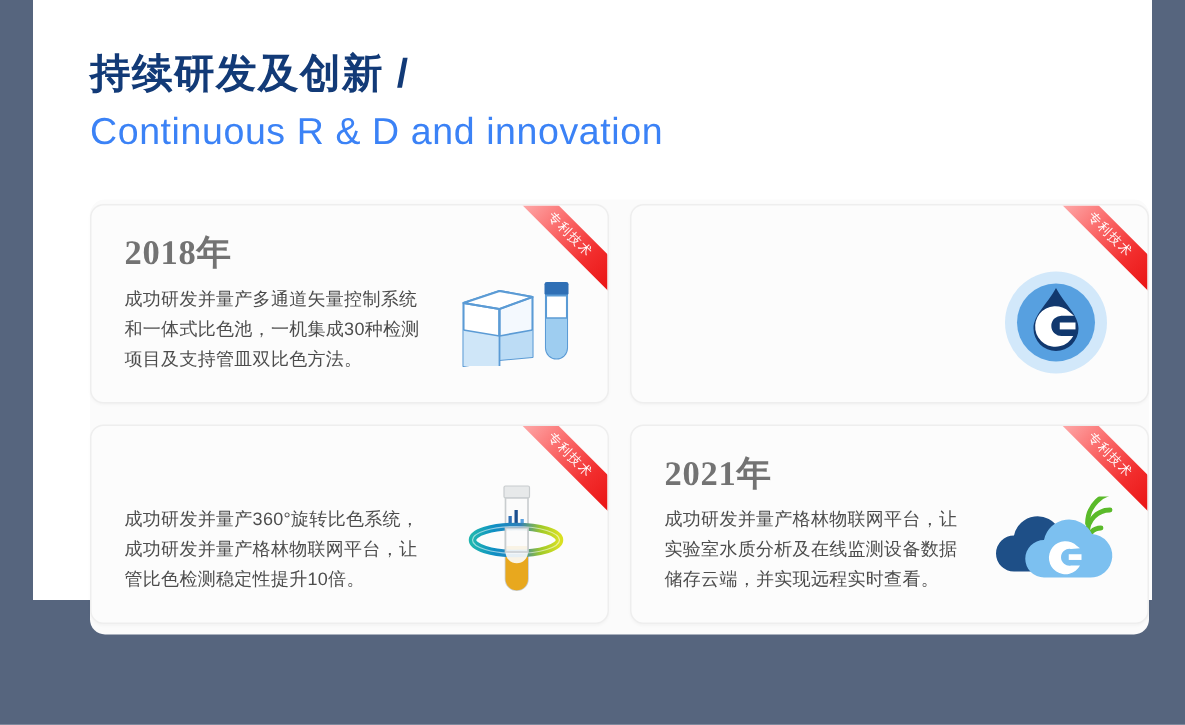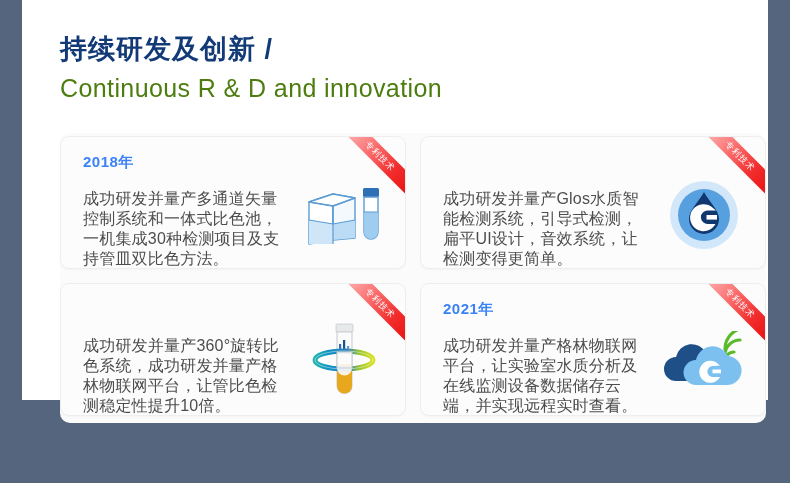--- a/index.html
+++ b/index.html
@@ -27,21 +27,21 @@
   .title-cn {
     font-size: 27px;
     font-weight: bold;
     color: #123a77;
     letter-spacing: 1px;
     line-height: 38px;
     white-space: nowrap;
   }
   .title-en {
     font-size: 25px;
-    color: #4d7c0f;
+    color: #3b82f6;
     line-height: 40px;
     letter-spacing: 0.4px;
     white-space: nowrap;
     font-weight: normal;
   }
   
   .cards-band {
     position: absolute;
     left: 38px; top: 133px;
     width: 706px; height: 290px;
@@ -62,30 +62,31 @@
     height: 133px;
     background: #fcfcfc;
     border: 1px solid #eeeeee;
     border-radius: 9px;
     overflow: hidden;
     box-shadow: 0 1px 2px rgba(0,0,0,0.03);
   }
   .card-year {
     position: absolute;
     left: 22px; top: 16px;
-    font-size: 15px;
+    font-size: 23px;
     font-weight: bold;
-    color: #3b82f6;
+    color: #737373;
     letter-spacing: 0.5px;
+    font-family: Liberation Serif, serif;
   }
   .card-desc {
     position: absolute;
     left: 22px; top: 52px;
     width: 205px;
-    font-size: 16px;
+    font-size: 12px;
     line-height: 20px;
     color: #4d4d4d;
     letter-spacing: 0.2px;
   }
   
   .ribbon {
     position: absolute;
     top: 0; right: 0;
     width: 62px; height: 62px;
     overflow: hidden;
@@ -153,21 +154,20 @@
 
             <rect x="60" y="6" width="16" height="9" rx="1.5" fill="#2f6fb5"></rect>
             <path d="M61,15 L61,50 a7,7 0 0 0 14,0 L75,15 Z" fill="#ffffff" stroke="#5b9bd5" stroke-width="1.4"></path>
             <path d="M61,30 L61,50 a7,7 0 0 0 14,0 L75,30 Z" fill="#9ecdf0"></path>
             <line x1="61" y1="30" x2="75" y2="30" stroke="#5b9bd5" stroke-width="1"></line>
           </svg>
         </div>
       </div>
 
       <div class="card">
-        <div class="card-desc">成功研发并量产Glos水质智能检测系统，引导式检测，扁平UI设计，音效系统，让检测变得更简单。</div>
         <div class="ribbon">
           <div class="ribbon-band">专利技术</div>
         </div>
         <div class="card-icon">
           <svg width="72" height="72" viewBox="0 0 72 72">
             <circle cx="36" cy="36" r="34" fill="#d2e8fa"></circle>
             <circle cx="36" cy="36" r="26" fill="#57a0e0"></circle>
             <path d="M36 13 C30 24, 21 31, 21 40 a15,15 0 0 0 30,0 C51 31, 42 24, 36 13 Z" fill="#11386e"></path>
             <path d="M45 29 a13.5,13.5 0 1 0 2.5,16 L40.5,45 a6.8,6.8 0 1 1 0,-13.5 L48,31.5 Z" fill="#ffffff"></path>
             <rect x="38.5" y="36" width="10.5" height="4.6" fill="#ffffff"></rect>

